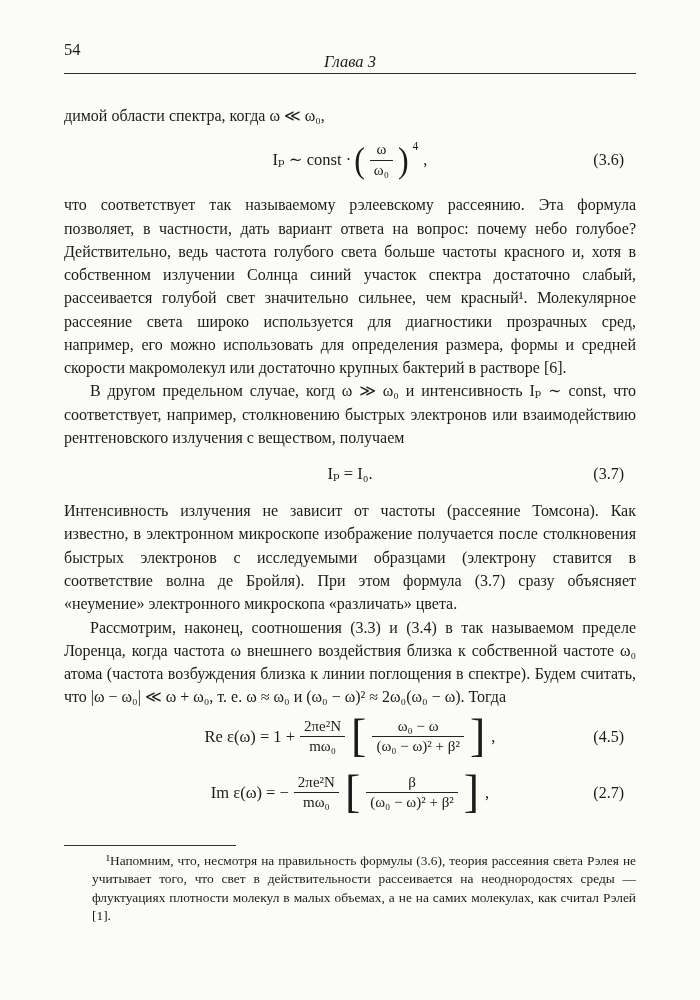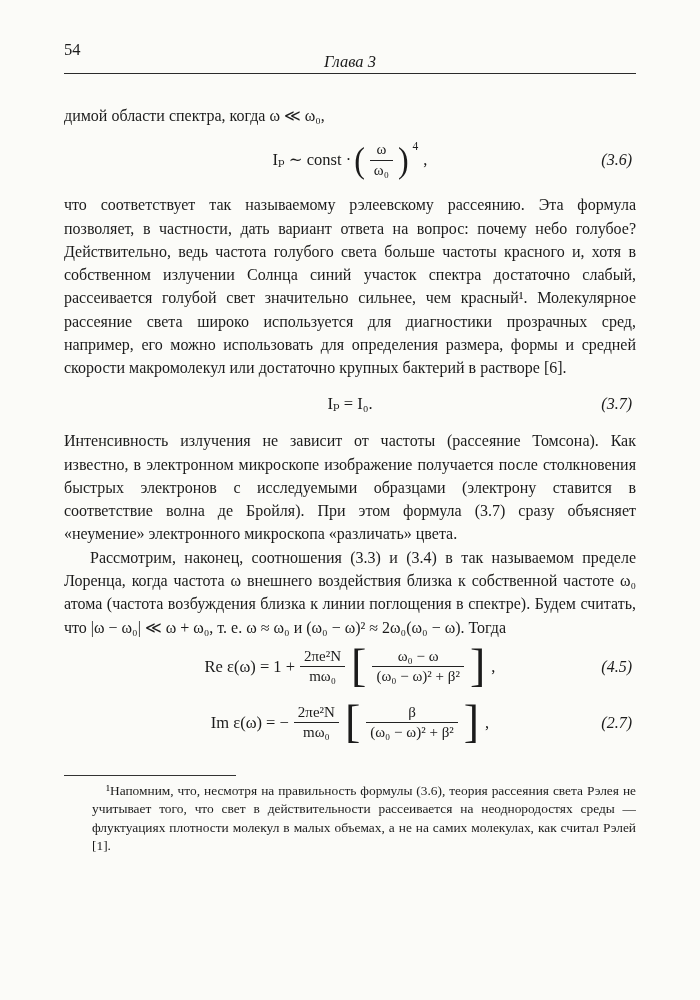--- a/index.html
+++ b/index.html
@@ -58,25 +58,24 @@
   }
   .equation.tight { padding: 8px 0; align-items: flex-end; }
   .eq-content {
     display: inline-flex;
     align-items: center;
     font-size: 16.5px;
     gap: 3px;
   }
   .eq-number {
     position: absolute;
-    right: 4px;
+    right: 12px;
     top: 50%;
     transform: translateY(-50%);
     font-size: 16px;
-    font-style: italic;
   }
   .frac {
     display: inline-flex;
     flex-direction: column;
     align-items: stretch;
     text-align: center;
     font-size: 15px;
     line-height: 1.3;
     margin: 0 2px;
   }
@@ -143,20 +142,21 @@
         </span>
         <span class="big-paren">)</span>
         <span class="exp">4</span>
         <span class="eq-tail">,</span>
       </span>
       <span class="eq-number">(3.6)</span>
     </div>
 
     <p>что соответствует так называемому рэлеевскому рассеянию. Эта формула позволяет, в частности, дать вариант ответа на вопрос: почему небо голубое? Действительно, ведь частота голубого света больше частоты красного и, хотя в собственном излучении Солнца синий участок спектра достаточно слабый, рассеивается голубой свет значительно сильнее, чем красный¹. Молекулярное рассеяние света широко используется для диагностики прозрачных сред, например, его можно использовать для определения размера, формы и средней скорости макромолекул или достаточно крупных бактерий в растворе [6].</p>
 
+    <p class="indent">В другом предельном случае, когд ω ≫ ω₀ и интенсивность Iₚ ∼ const, что соответствует, например, столкновению быстрых электронов или взаимодействию рентгеновского излучения с веществом, получаем</p>
 
     <div class="equation">
       <span class="eq-content">
         <span>Iₚ = I₀.</span>
       </span>
       <span class="eq-number">(3.7)</span>
     </div>
 
     <p>Интенсивность излучения не зависит от частоты (рассеяние Томсона). Как известно, в электронном микроскопе изображение получается после столкновения быстрых электронов с исследуемыми образцами (электрону ставится в соответствие волна де Бройля). При этом формула (3.7) сразу объясняет «неумение» электронного микроскопа «различать» цвета.</p>
 

